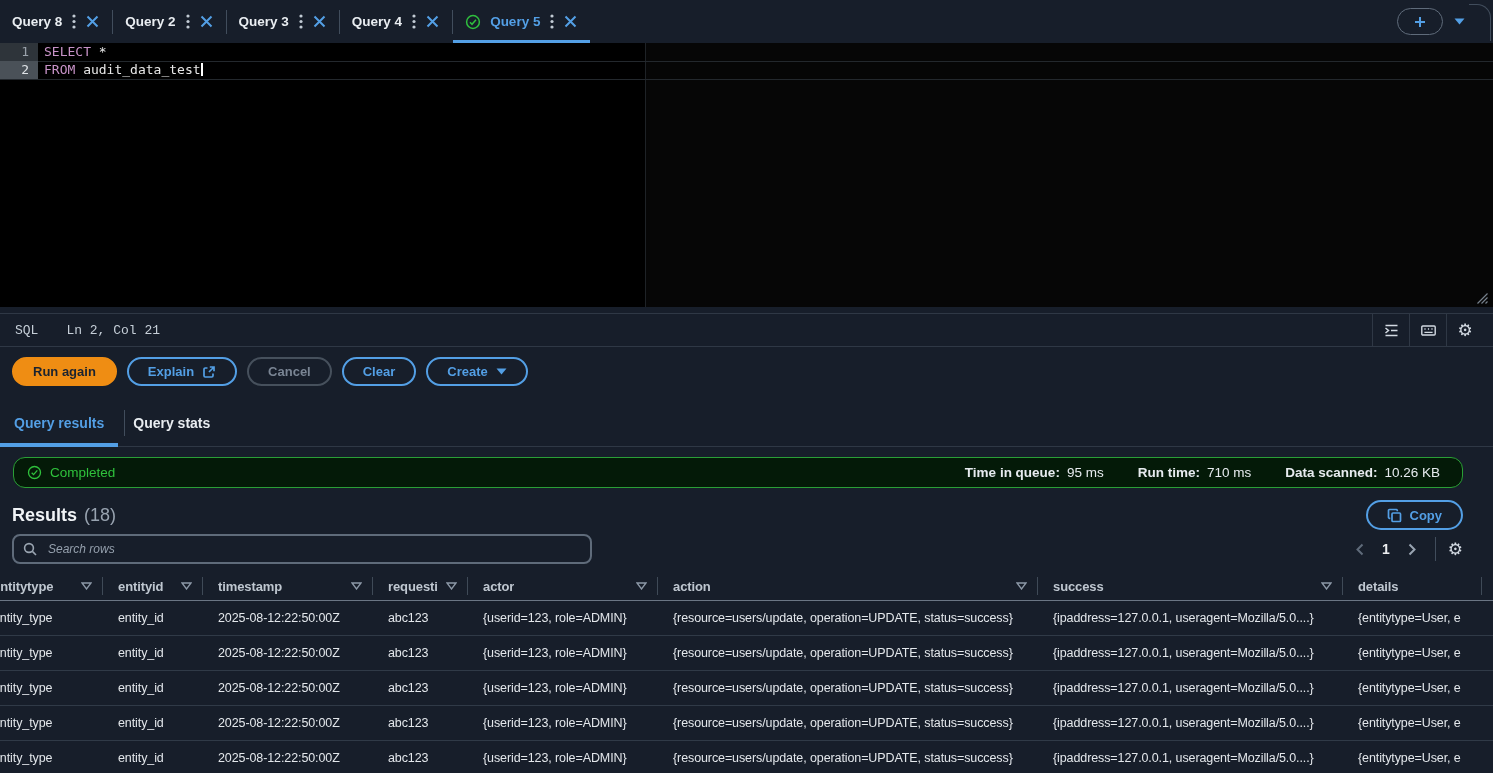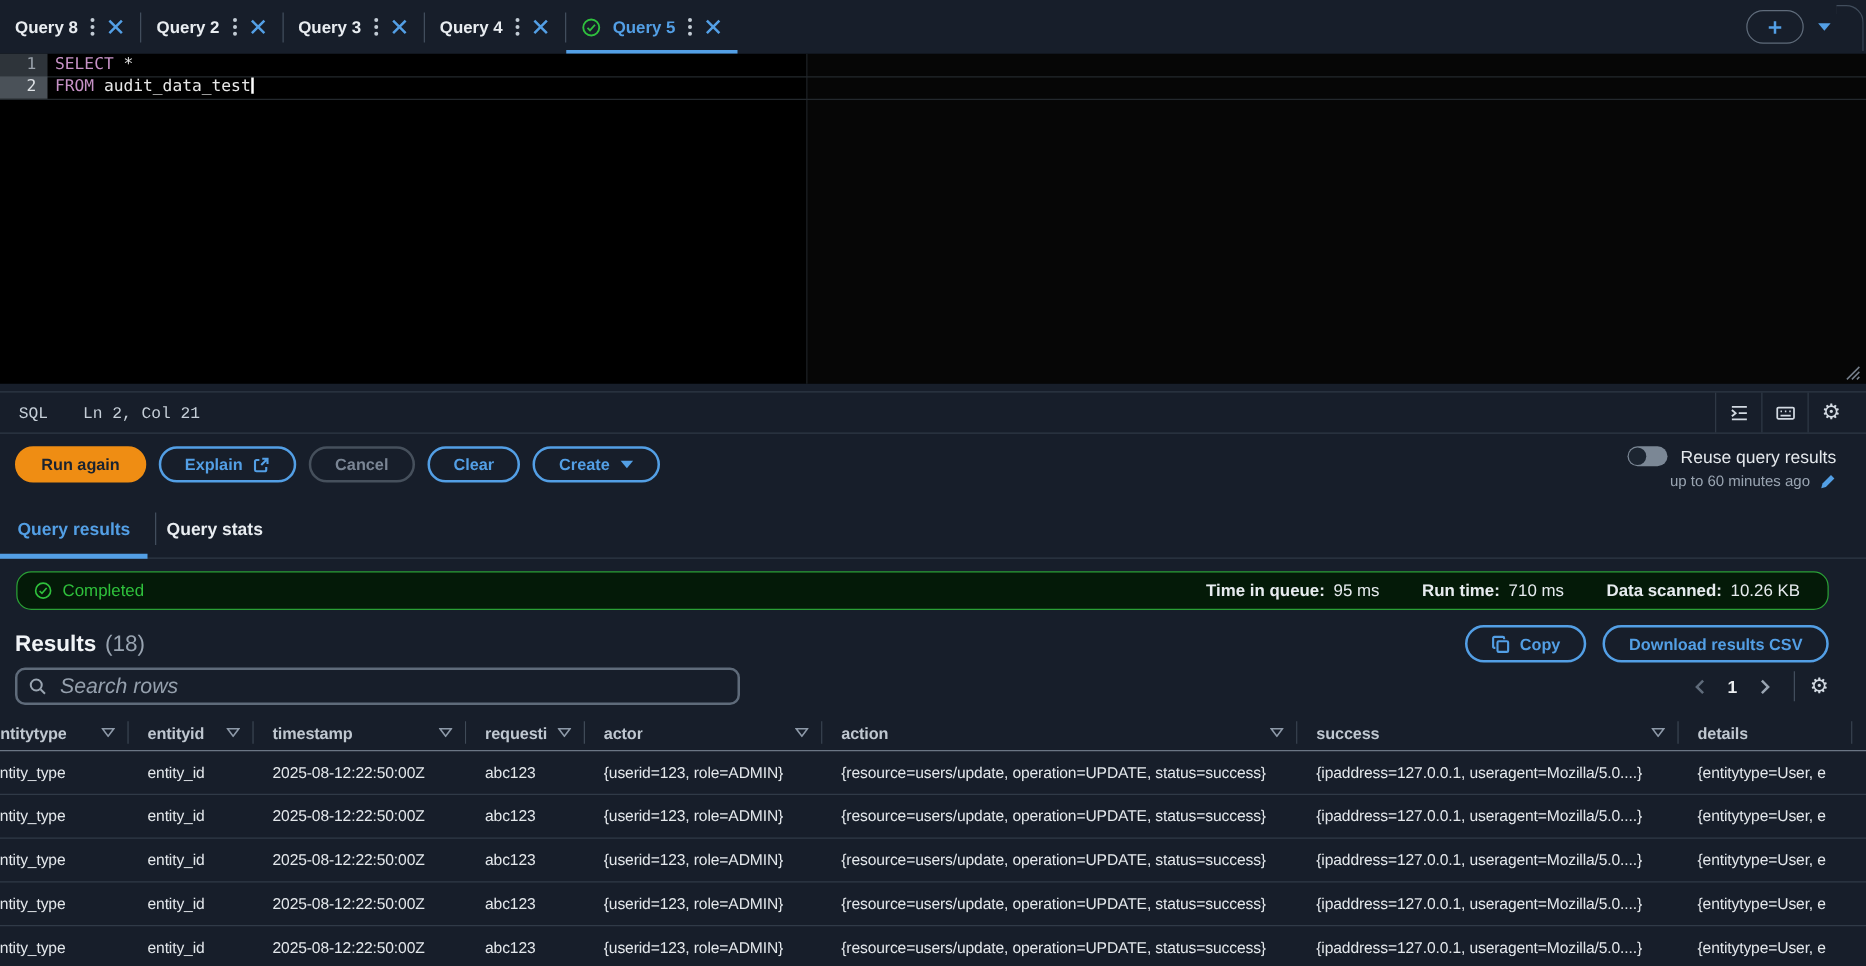--- a/index.html
+++ b/index.html
@@ -87,21 +87,21 @@
   .results-title { font-size:18px; font-weight:bold; color:#f0f3f6; }
   .results-count { font-size:18px; color:#98a3b0; margin-left:7px; }
   .results-actions { margin-left:auto; display:flex; gap:13px; }
   .btn2 { height:30px; border-radius:15px; border:2px solid #539fe5; color:#539fe5; font-weight:bold;
     font-size:13px; padding:0 19px; display:inline-flex; align-items:center; gap:8px; background:transparent;
     cursor:pointer; font-family:"Liberation Sans", sans-serif; white-space:nowrap; }
 
   .search-row { margin:4px 30px 0 12px; height:30px; display:flex; align-items:center; }
   .search-box { position:relative; width:580px; }
   .search-box input { width:100%; height:30px; background:transparent; border:2px solid #5f6b7a; border-radius:8px;
-    color:#e8eaed; font-size:17px; font-style:italic; padding:0 10px 0 34px; outline:none;
+    color:#e8eaed; font-size:12px; font-style:italic; padding:0 10px 0 34px; outline:none;
     font-family:"Liberation Sans", sans-serif; }
   .search-box input::placeholder { color:#95a0ad; font-style:italic; }
   .search-ic { position:absolute; left:11px; top:8px; color:#9aa5b1; }
   .pager { margin-left:auto; display:flex; align-items:center; }
   .pg-btn { width:22px; height:22px; display:flex; align-items:center; justify-content:center; cursor:pointer; }
   .pg-prev { color:#5f6b7a; }
   .pg-next { color:#99a4b1; }
   .pg-num { font-weight:bold; font-size:14px; color:#eceef0; margin:0 11px; }
   .pg-sep { width:1px; height:24px; background:#414d5c; margin:0 12px; }
   .pg-gear { color:#d3dae2; cursor:pointer; }
@@ -291,36 +291,20 @@
       <span>Clear</span>
     </button>
   <button class="btn btn-normal">
       <span>Create</span>
       <span>
         <svg width="11" height="7" viewBox="0 0 11 7">
           <path d="M0.5 0.5h10L5.5 6.5z" fill="currentColor"></path>
         </svg>
       </span>
     </button>
-  <div class="reuse-block">
-    <div class="reuse-top">
-      <span class="toggle">
-          <span class="knob"></span>
-        </span>
-      <span>Reuse query results</span>
-    </div>
-    <div class="reuse-sub">
-      <span>up to 60 minutes ago</span>
-      <span class="pencil">
-          <svg width="14" height="14" viewBox="0 0 14 14">
-            <path d="M2 12.5l1-3.7L9.8 2 12.5 4.7 5.7 11.5 2 12.5z" fill="currentColor"></path>
-          </svg>
-        </span>
-    </div>
-  </div>
 </div>
 
 <div class="rtabs">
   <div class="rtab active"><span>Query results</span></div>
   <div class="rtab-sep"></div>
   <div class="rtab"><span>Query stats</span></div>
 </div>
 
 <div class="content">
 
@@ -355,23 +339,20 @@
     <span class="results-count">(18)</span>
     <div class="results-actions">
       <button class="btn2">
           <span>
             <svg width="15" height="15" viewBox="0 0 15 15">
               <rect x="5" y="5" width="8.5" height="8.5" rx="1" stroke="currentColor" stroke-width="1.7" fill="none"></rect>
               <path d="M3.3 10.3H2.5c-.55 0-1-.45-1-1v-6.8c0-.55.45-1 1-1h6.8c.55 0 1 .45 1 1v.8" stroke="currentColor" stroke-width="1.7" fill="none"></path>
             </svg>
           </span>
           <span>Copy</span>
-        </button>
-      <button class="btn2">
-          <span>Download results CSV</span>
         </button>
     </div>
   </div>
 
   <div class="search-row">
     <div class="search-box">
       <span class="search-ic">
           <svg width="14" height="14" viewBox="0 0 14 14">
             <circle cx="6" cy="6" r="4.4" stroke="currentColor" stroke-width="1.6" fill="none"></circle>
             <path d="M9.4 9.4L13 13" stroke="currentColor" stroke-width="1.6" fill="none"></path>

